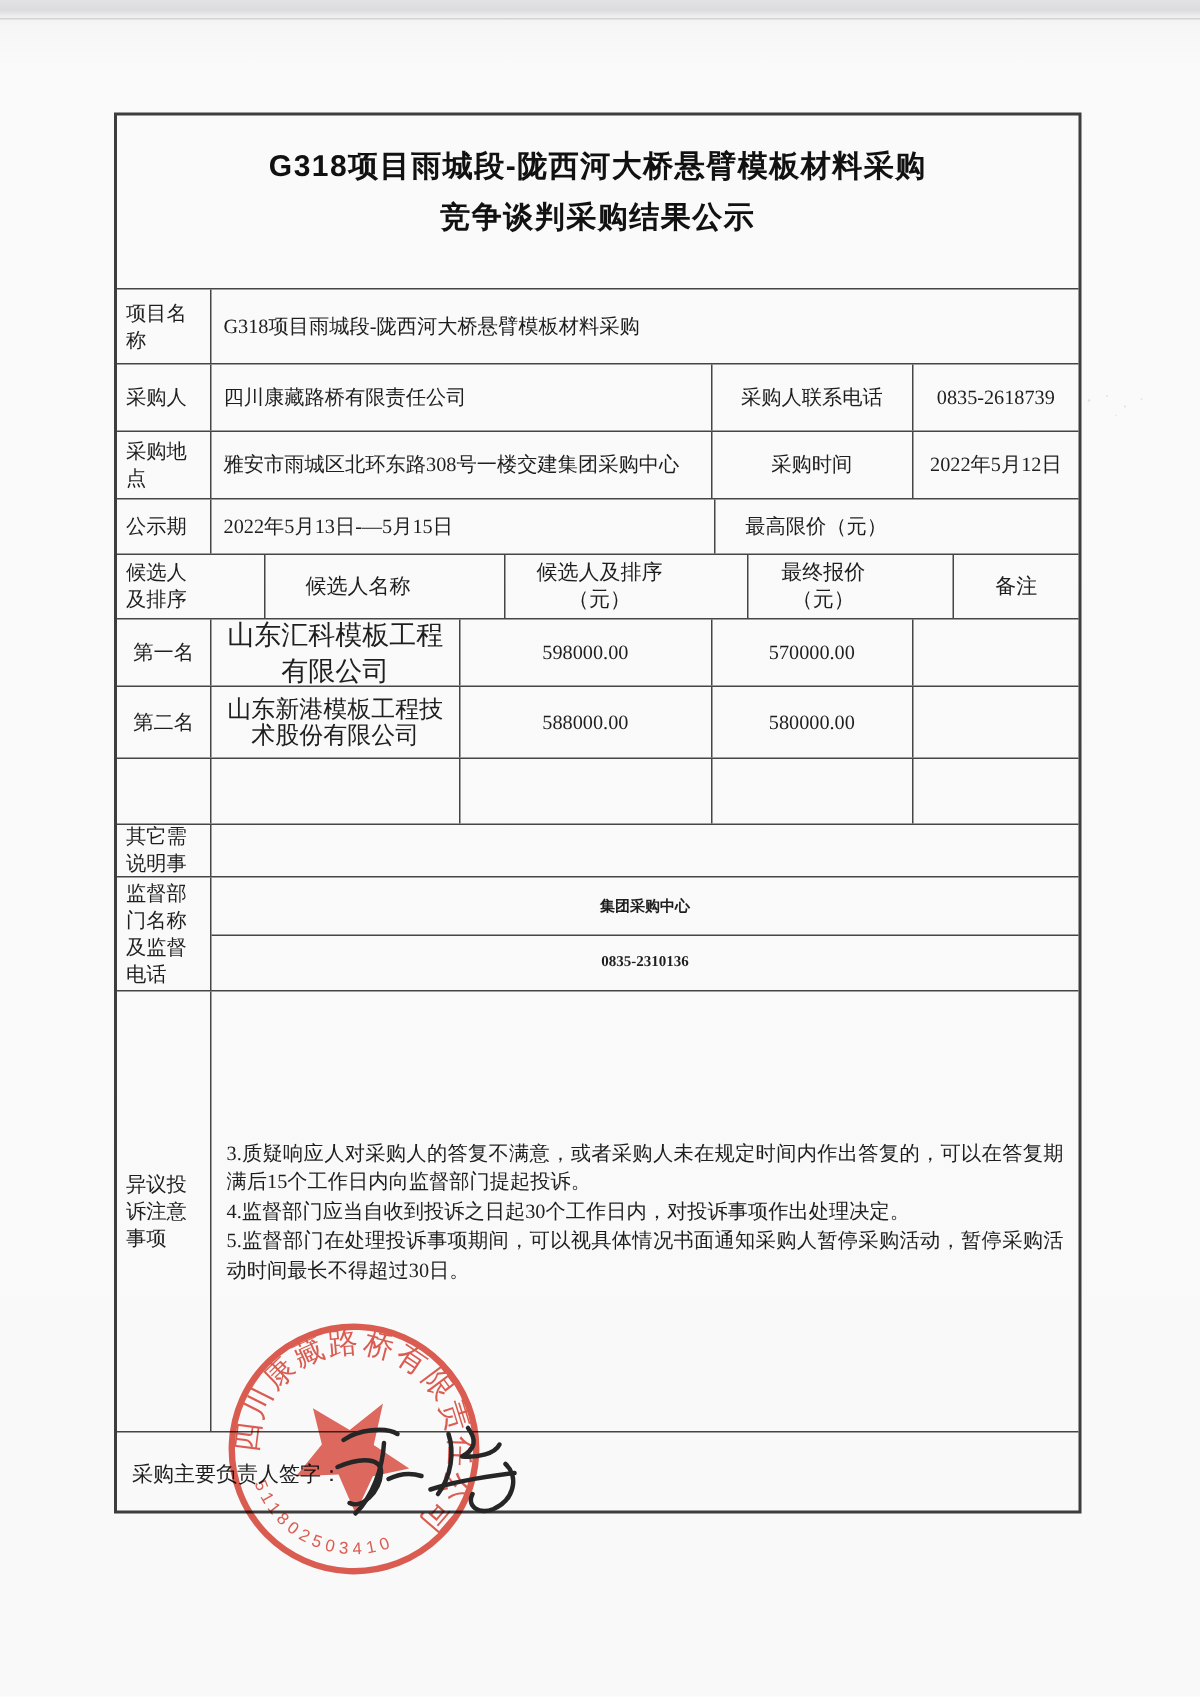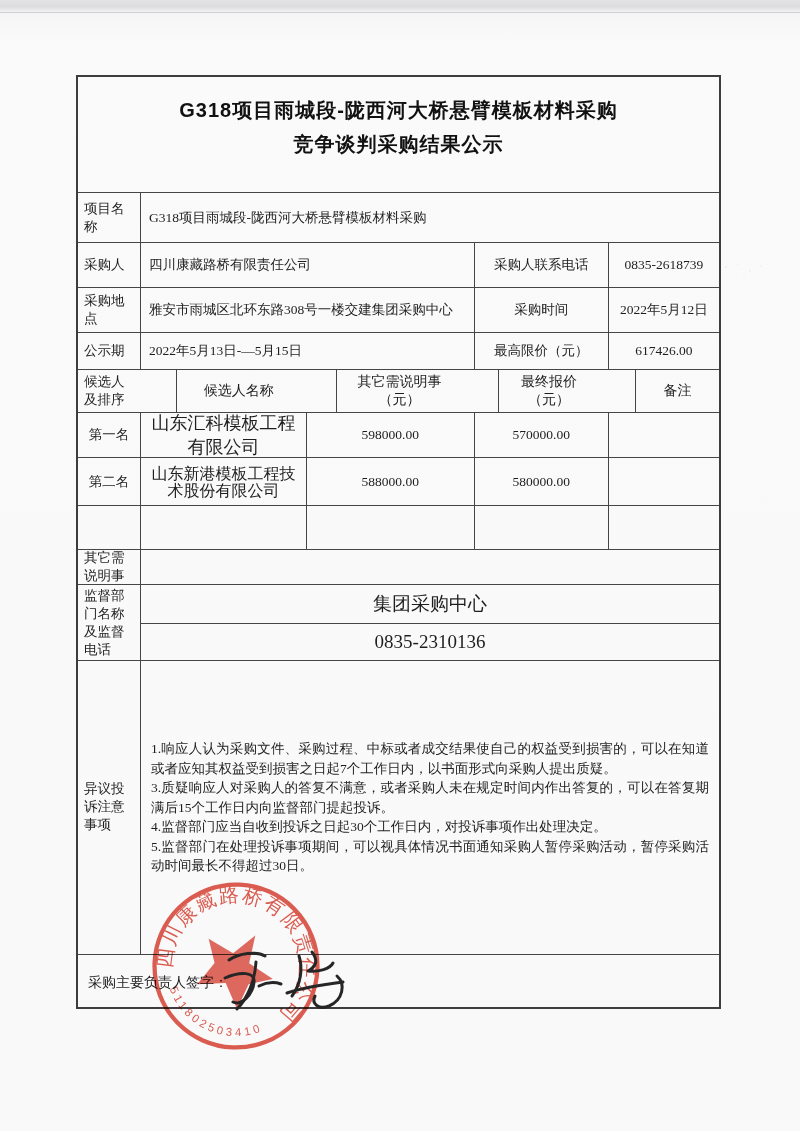--- a/index.html
+++ b/index.html
@@ -20,26 +20,26 @@
   .label{width:62px;padding:3px 6px;font-size:13.5px;line-height:18px;flex-shrink:0;}
   .label.center{justify-content:center;text-align:left;padding:3px 2px;}
   .val-left{padding:3px 8px;font-size:13.5px;text-align:left;}
   .val-center{justify-content:center;text-align:center;font-size:13.5px;padding:3px 4px;}
   .title-cell{flex-direction:column;justify-content:center;align-items:center;gap:7px;padding-bottom:14px;}
   .title-line{font-family:"Liberation Sans",sans-serif;font-weight:bold;font-size:20px;
     letter-spacing:1px;color:#111;}
   .hdr{font-size:14px;margin-left:36px;}
   .subcol{display:flex;flex-direction:column;flex:1;border-left:1.5px solid #454545;}
   .subcell{box-sizing:border-box;display:flex;align-items:center;justify-content:center;
-    font-size:19px;height:38px;}
+    font-size:10px;height:38px;font-weight:bold;}
   .subcell + .subcell{border-top:1.5px solid #454545;}
   .objection-text{display:block;padding:6px 10px;font-size:13.5px;line-height:19.5px;
     align-self:center;text-align:justify;}
   .objection-text div{margin:0;}
-  .obj-label{align-self:center;font-family:Liberation Mono, monospace;}
+  .obj-label{align-self:center;}
   .sig-row .cell{width:100%;}
   .sig-label{font-size:14px;padding-left:10px;}
   .stamp{position:absolute;left:146px;top:876px;width:180px;height:180px;
     mix-blend-mode:multiply;opacity:.82;z-index:6;pointer-events:none;}
   .signature{position:absolute;left:215px;top:938px;width:150px;height:78px;z-index:7;pointer-events:none;}
   .specks{position:absolute;left:720px;top:255px;width:50px;height:30px;opacity:.25;z-index:1;}
 </style>
 </head>
 <body>
 
@@ -70,27 +70,26 @@
     <div class="cell label">采购地点</div>
     <div class="cell val-left" style="width:336px">雅安市雨城区北环东路308号一楼交建集团采购中心</div>
     <div class="cell val-center" style="width:135px">采购时间</div>
     <div class="cell val-center" style="width:112px">2022年5月12日</div>
   </div>
 
   <div class="row" style="height:37px">
     <div class="cell label">公示期</div>
     <div class="cell val-left" style="width:336px">2022年5月13日-—5月15日</div>
     <div class="cell val-center" style="width:135px">最高限价（元）</div>
-    <div class="cell val-center" style="width:112px">617426.00</div>
   </div>
 
   <div class="row" style="height:43px">
     <div class="cell label">候选人及排序</div>
     <div class="cell val-center hdr" style="width:167px">候选人名称</div>
-    <div class="cell val-center hdr" style="width:169px">其它需说明事（元）</div>
+    <div class="cell val-center hdr" style="width:169px">候选人及排序（元）</div>
     <div class="cell val-center hdr" style="width:135px">最终报价（元）</div>
     <div class="cell val-center hdr" style="width:112px">备注</div>
   </div>
 
   <div class="row" style="height:45px">
     <div class="cell label center">第一名</div>
     <div class="cell val-center" style="width:167px;font-size:18px">山东汇科模板工程有限公司</div>
     <div class="cell val-center" style="width:169px">598000.00</div>
     <div class="cell val-center" style="width:135px">570000.00</div>
     <div class="cell val-center" style="width:112px"></div>
@@ -122,21 +121,20 @@
     <div class="subcol">
       <div class="subcell">集团采购中心</div>
       <div class="subcell">0835-2310136</div>
     </div>
   </div>
 
   <div class="row" style="height:294px">
     <div class="cell label obj-label" style="align-items:center">异议投诉注意事项</div>
     <div class="cell" style="width:583px">
       <div class="objection-text">
-        <div>1.响应人认为采购文件、采购过程、中标或者成交结果使自己的权益受到损害的，可以在知道或者应知其权益受到损害之日起7个工作日内，以书面形式向采购人提出质疑。</div>
         <div>3.质疑响应人对采购人的答复不满意，或者采购人未在规定时间内作出答复的，可以在答复期满后15个工作日内向监督部门提起投诉。</div>
         <div>4.监督部门应当自收到投诉之日起30个工作日内，对投诉事项作出处理决定。</div>
         <div>5.监督部门在处理投诉事项期间，可以视具体情况书面通知采购人暂停采购活动，暂停采购活动时间最长不得超过30日。</div>
       </div>
     </div>
   </div>
 
   <div class="row sig-row" style="height:57px">
     <div class="cell">
       <span class="sig-label">采购主要负责人签字：</span>

